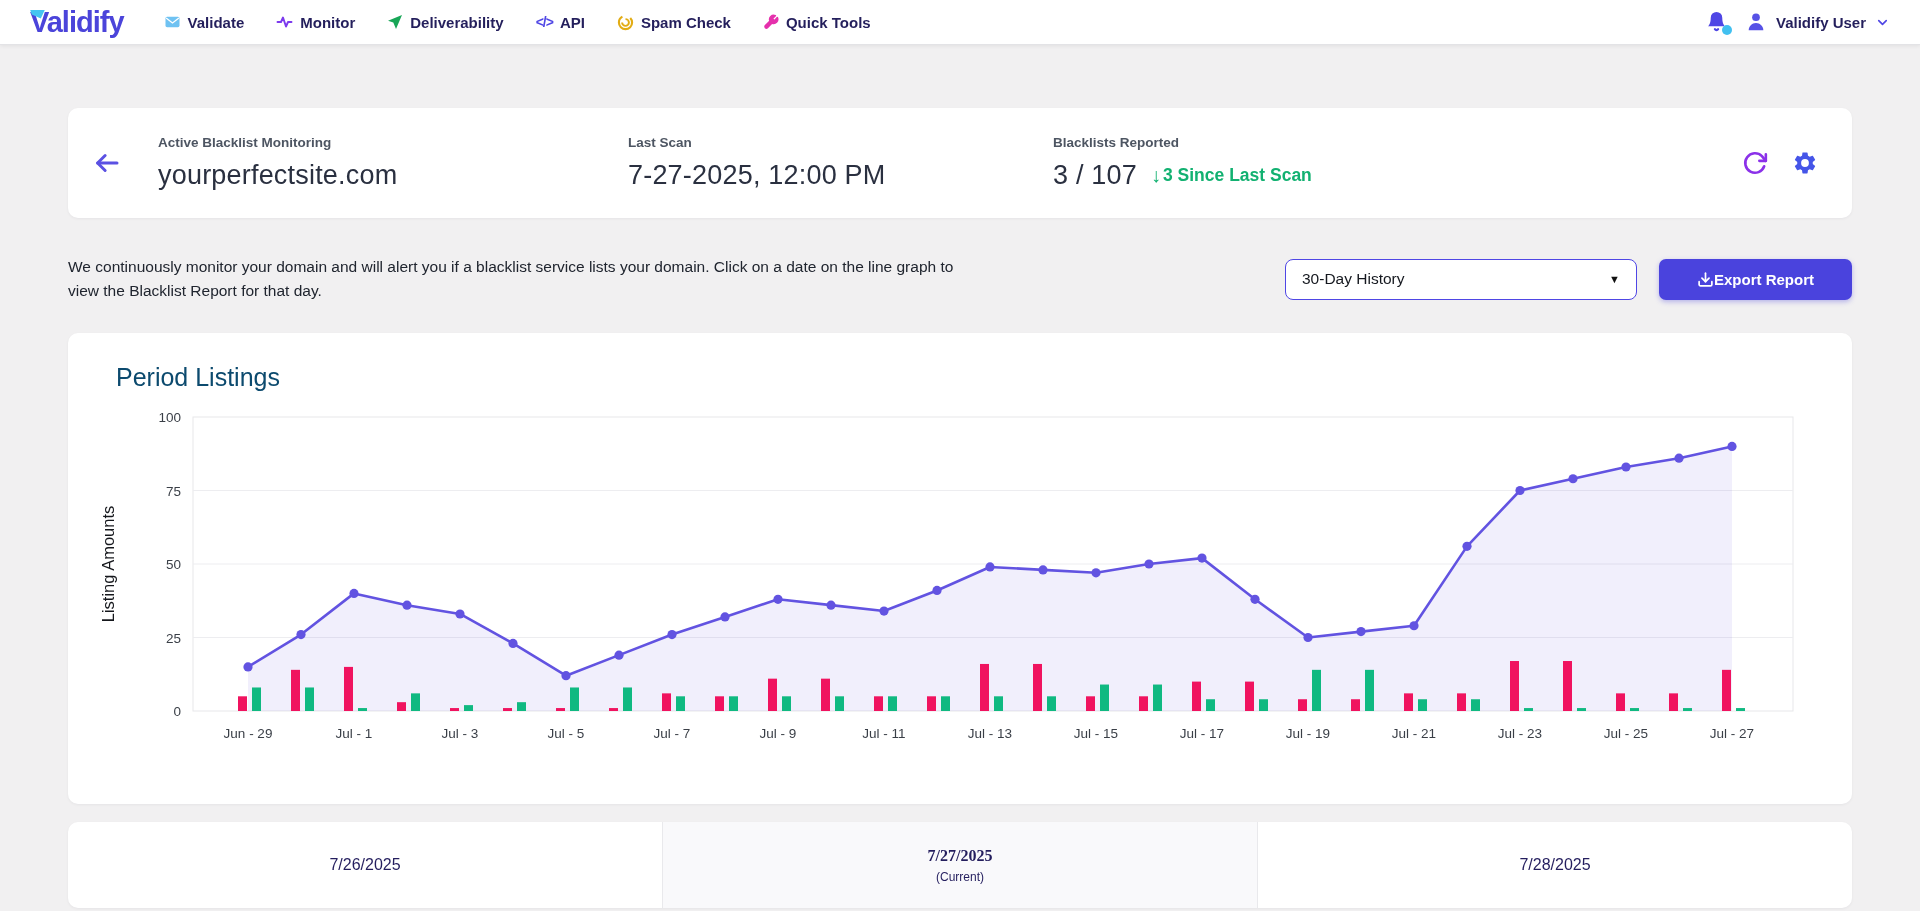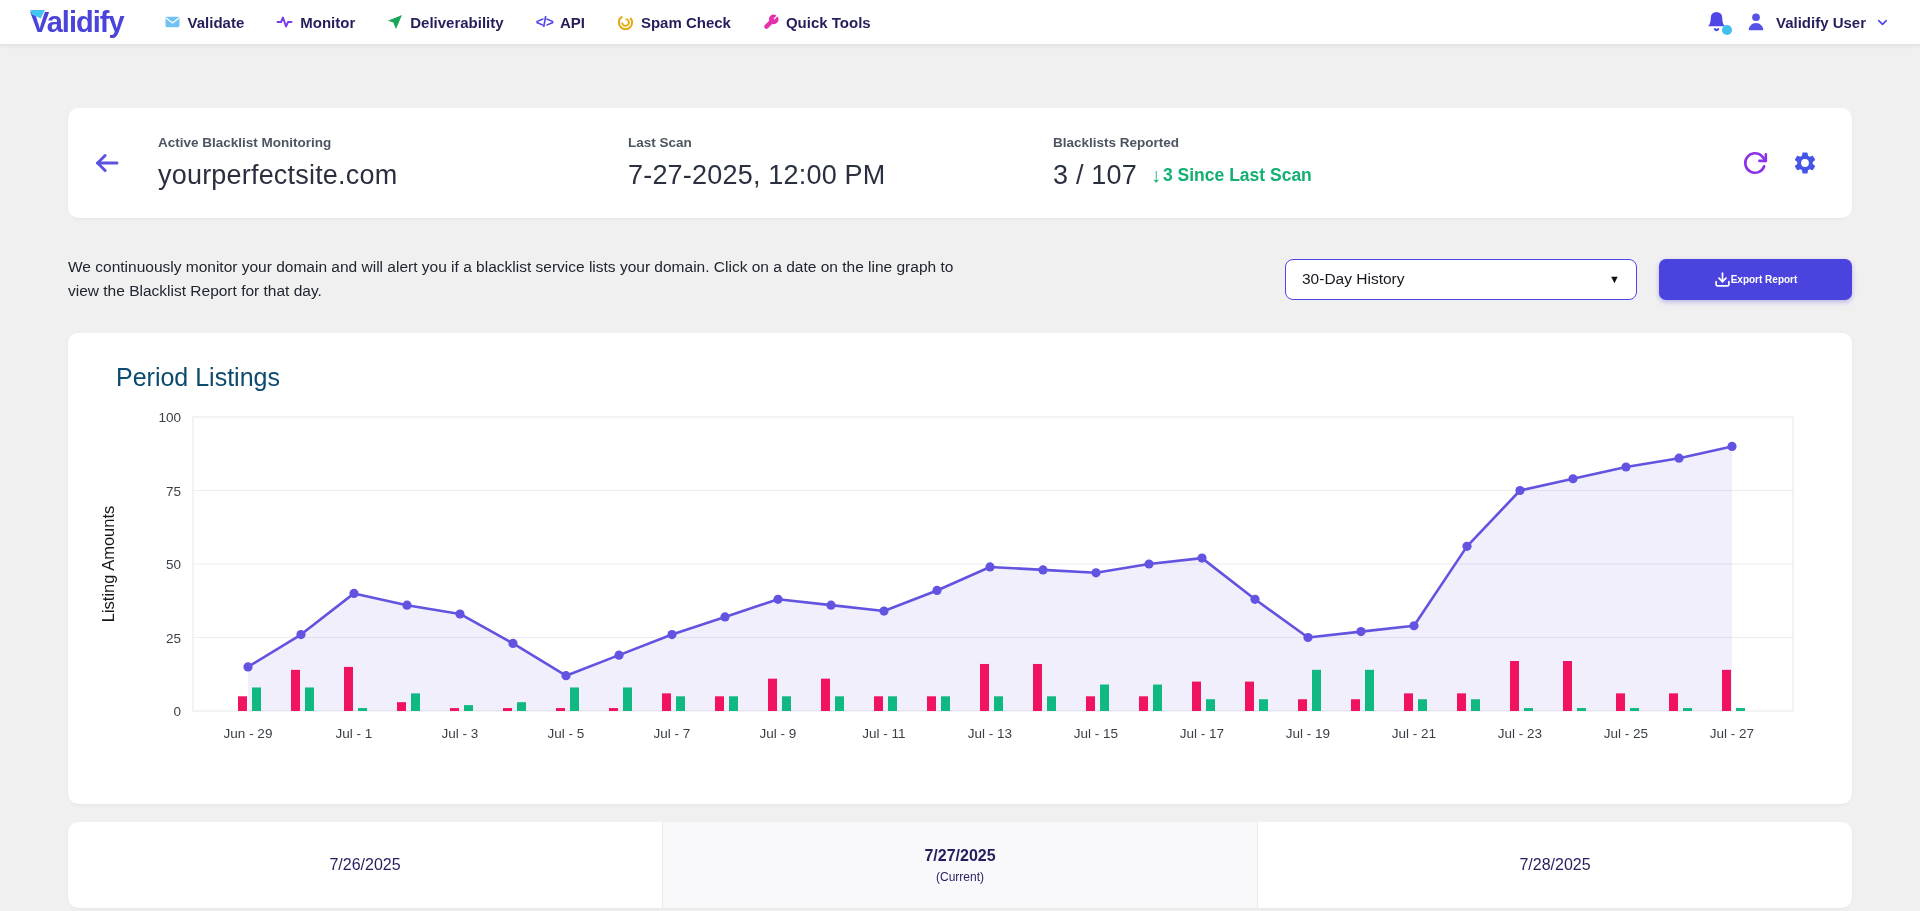--- a/index.html
+++ b/index.html
@@ -42,40 +42,40 @@
 
   
   .controls { margin-top:37px; display:flex; align-items:center; }
   .desc { width:890px; font-size:15.5px; line-height:1.55; color:#20252f; }
   .spacer { flex:1; }
   .select { width:352px; height:41px; background:#fff; border:1.6px solid #4f46e5; border-radius:8px;
             display:flex; align-items:center; justify-content:space-between; padding:0 16px; font-size:15.5px;
             color:#15181f; cursor:pointer; }
   .select .caret { font-size:11px; color:#111; }
   .export-btn { width:193px; height:41px; margin-left:22px; background:#4a43dd; border:none; border-radius:7px;
-                color:#fff; font-size:10px; font-weight:700; display:flex; align-items:center; justify-content:center;
+                color:#fff; font-size:15px; font-weight:700; display:flex; align-items:center; justify-content:center;
                 cursor:pointer; box-shadow:0 2px 5px rgba(74,67,221,.35); }
 
   
   .chart-card { margin-top:30px; height:471px; padding:26px 26px 0 20px; }
   .chart-title { font-size:25px; font-weight:500; color:#0c4a6e; margin:4px 0 12px 28px; }
   #chart-svg { display:block; }
   #chart-svg text { font-family:"Liberation Sans", sans-serif; }
   .legend { display:flex; justify-content:center; gap:112px; margin-top:12px; }
   .legend-item { display:flex; align-items:center; gap:10px; font-size:13px; font-weight:700; color:#101318; }
   .legend-dot { width:14px; height:14px; border-radius:50%; display:inline-block; }
 
   
   .footer-row { margin-top:18px; height:86px; display:flex; overflow:hidden; padding:0; }
   .fcell { flex:1; display:flex; flex-direction:column; align-items:center; justify-content:center; cursor:pointer;
            border-right:1px solid #e9e9ec; }
   .fcell:last-child { border-right:none; }
   .fcell .fdate { font-size:16px; color:#241e5e; }
   .fcell.current { background:#f9f9fb; }
-  .fcell.current .fdate { font-weight:800; }
+  .fcell.current .fdate { font-weight:800;font-family:Liberation Serif, serif; }
   .fcell .fnote { font-size:12px; color:#241e5e; margin-top:5px; }
 </style>
 </head>
 <body>
 
 <div class="topnav">
   <div class="logo">
     <span>Validify</span>
     <span class="logo-wedge"></span>
   </div>

